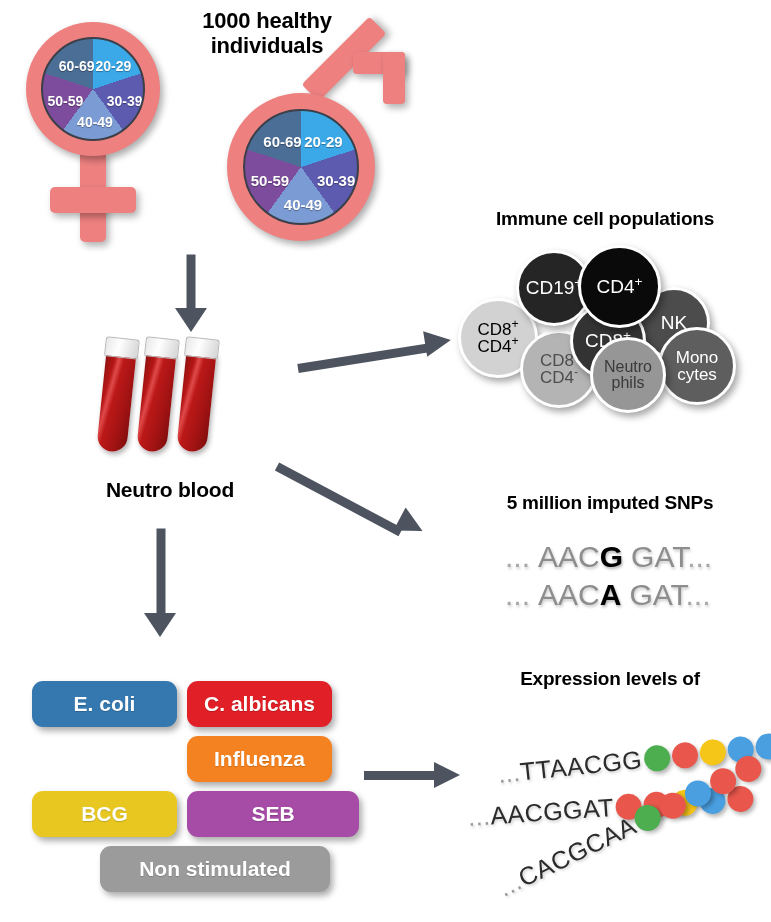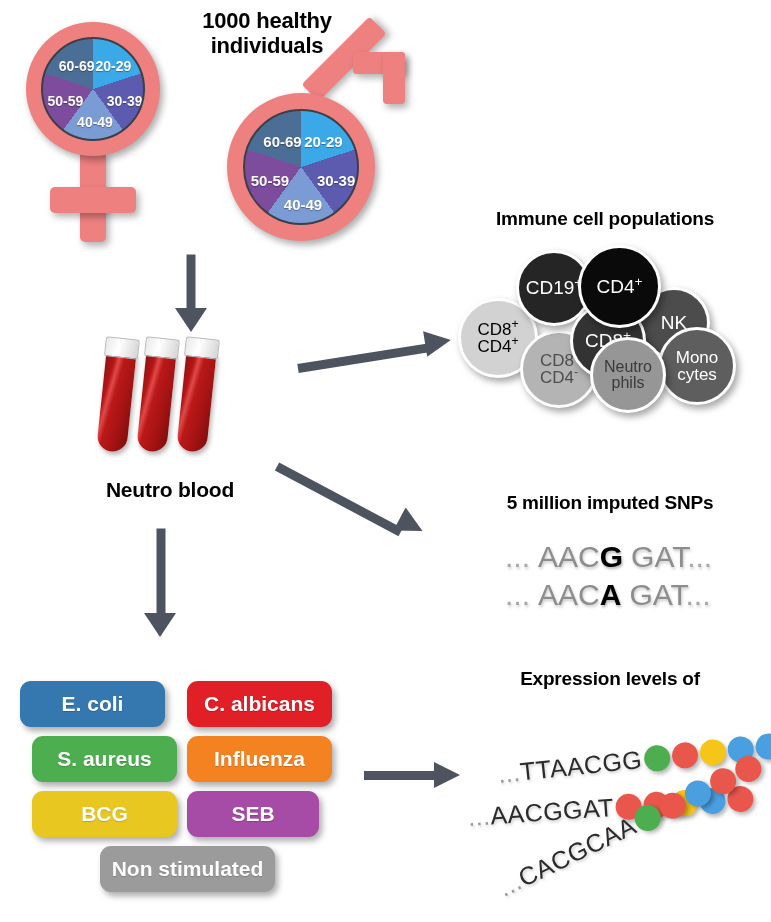--- a/index.html
+++ b/index.html
@@ -320,39 +320,36 @@
   <div class="abs heading h-sect" style="left:470px; top:492px; width:280px;">5 million imputed SNPs</div>
 
   <div class="snp-row" style="left:505px; top:540px;">
     <span class="snp-dim">...</span><span class="snp-mid">AAC</span><span class="snp-bold">G</span><span class="snp-mid">GAT</span><span class="snp-dim">...</span>
   </div>
 
   <div class="snp-row" style="left:505px; top:578px;">
     <span class="snp-dim">...</span><span class="snp-mid">AAC</span><span class="snp-bold">A</span><span class="snp-mid">GAT</span><span class="snp-dim">...</span>
   </div>
 
-  <div class="pill" style="left:20px; top:681px; width:145px; height:46px; background:#3478af;">
+  <div class="pill" style="left:32px; top:681px; width:145px; height:46px; background:#3478af;">
     <span>E. coli</span>
   </div>
   <div class="pill" style="left:187px; top:681px; width:145px; height:46px; background:#e01f26;">
     <span>C. albicans</span>
   </div>
-  <div class="pill" style="left:32px; top:736px; width:145px; height:46px; background:#4cae4f;">
-    <span>S. aureus</span>
-  </div>
   <div class="pill" style="left:187px; top:736px; width:145px; height:46px; background:#f58220;">
     <span>Influenza</span>
   </div>
   <div class="pill" style="left:32px; top:791px; width:145px; height:46px; background:#e8c820;">
     <span>BCG</span>
   </div>
-  <div class="pill" style="left:187px; top:791px; width:132px; height:46px; background:#a64ba6;">
+  <div class="pill" style="left:187px; top:791px; width:172px; height:46px; background:#a64ba6;">
     <span>SEB</span>
   </div>
-  <div class="pill" style="left:100px; top:846px; width:175px; height:46px; background:#9b9b9b;">
+  <div class="pill" style="left:100px; top:846px; width:230px; height:46px; background:#9b9b9b;">
     <span>Non stimulated</span>
   </div>
 
   <div>
     <div class="arrow-line" style="left:364px; top:771px; width:72px; height:9px;"></div>
     <div class="arrow-head" style="left:434px; top:762px;
          border-top:13px solid transparent; border-bottom:13px solid transparent; border-left:26px solid #4e545f;"></div>
   </div>
 
   <div class="abs heading h-sect" style="left:460px; top:668px; width:300px;">

